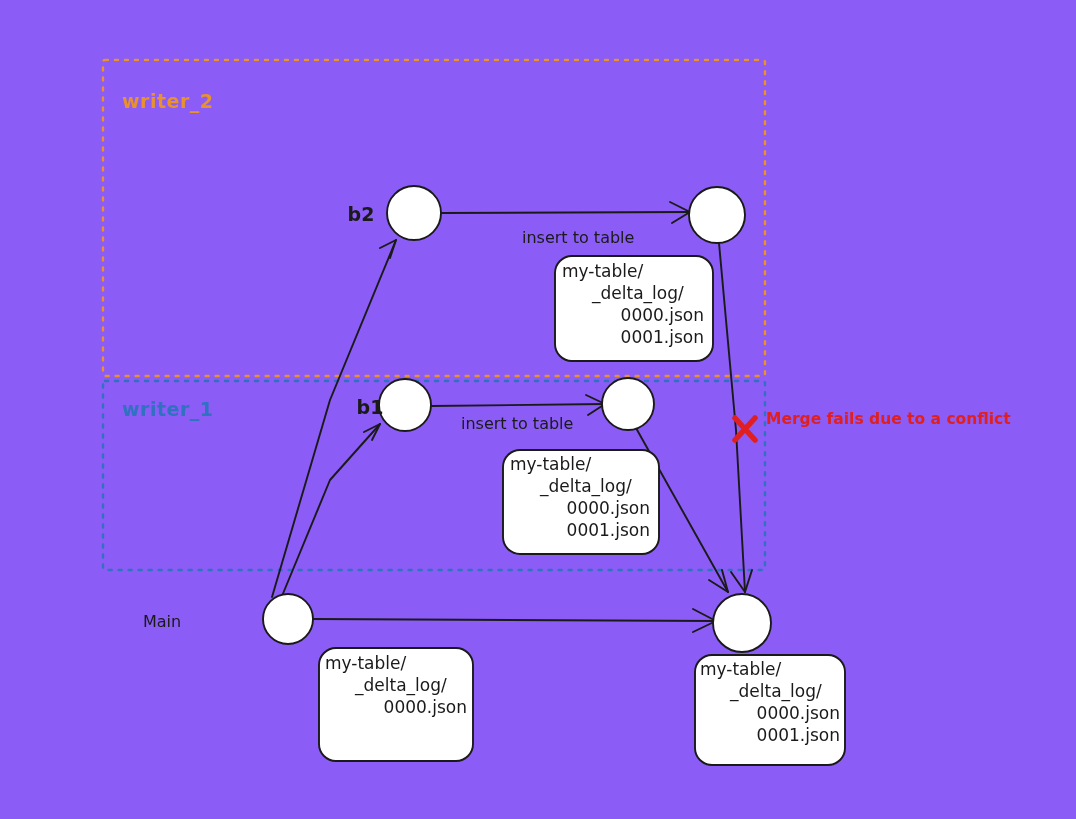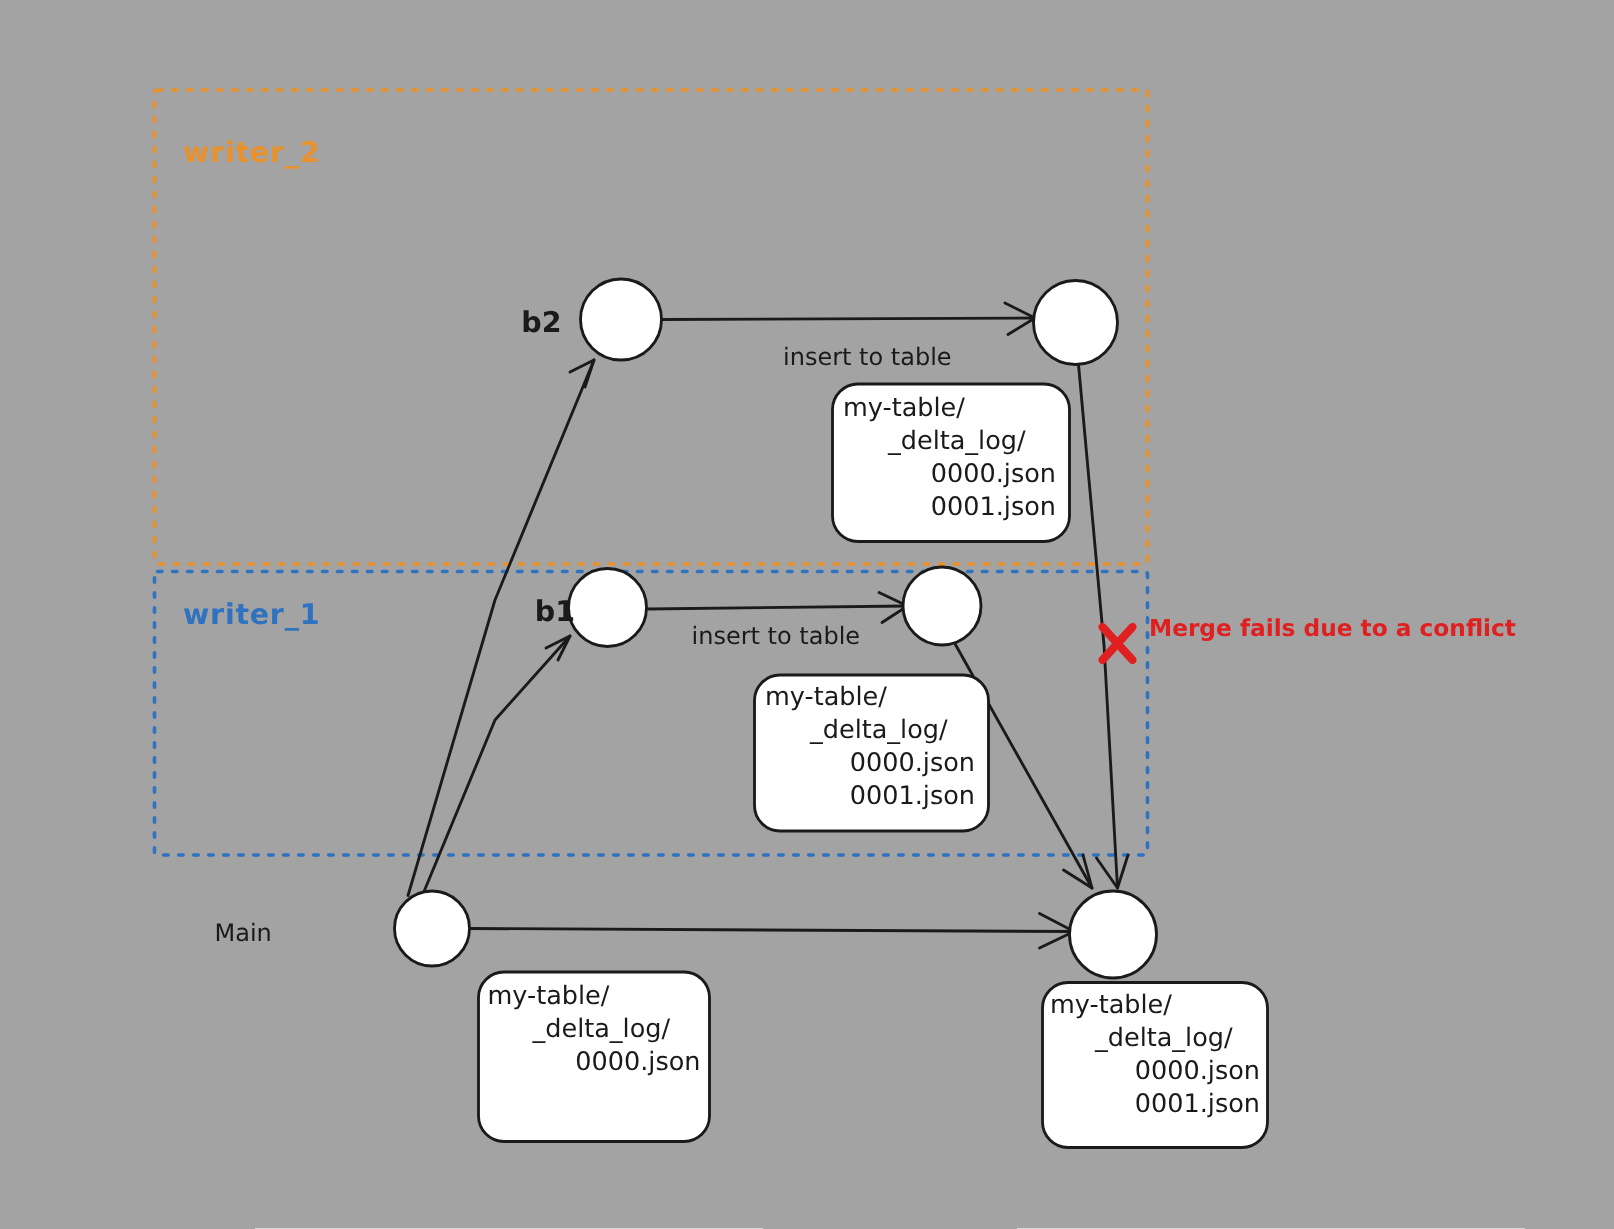--- a/index.html
+++ b/index.html
@@ -4,21 +4,21 @@
 <style>
   html, body {
     margin: 0;
     padding: 0;
     background: #ffffff;
   }
   #canvas {
     position: relative;
     width: 1076px;
     height: 819px;
-    background: #a3a3a3;
+    background: #8b5cf6;
     overflow: hidden;
     font-family: "DejaVu Sans", sans-serif;
   }
   svg#diagram {
     position: absolute;
     left: 0;
     top: 0;
     width: 1076px;
     height: 819px;
   }

